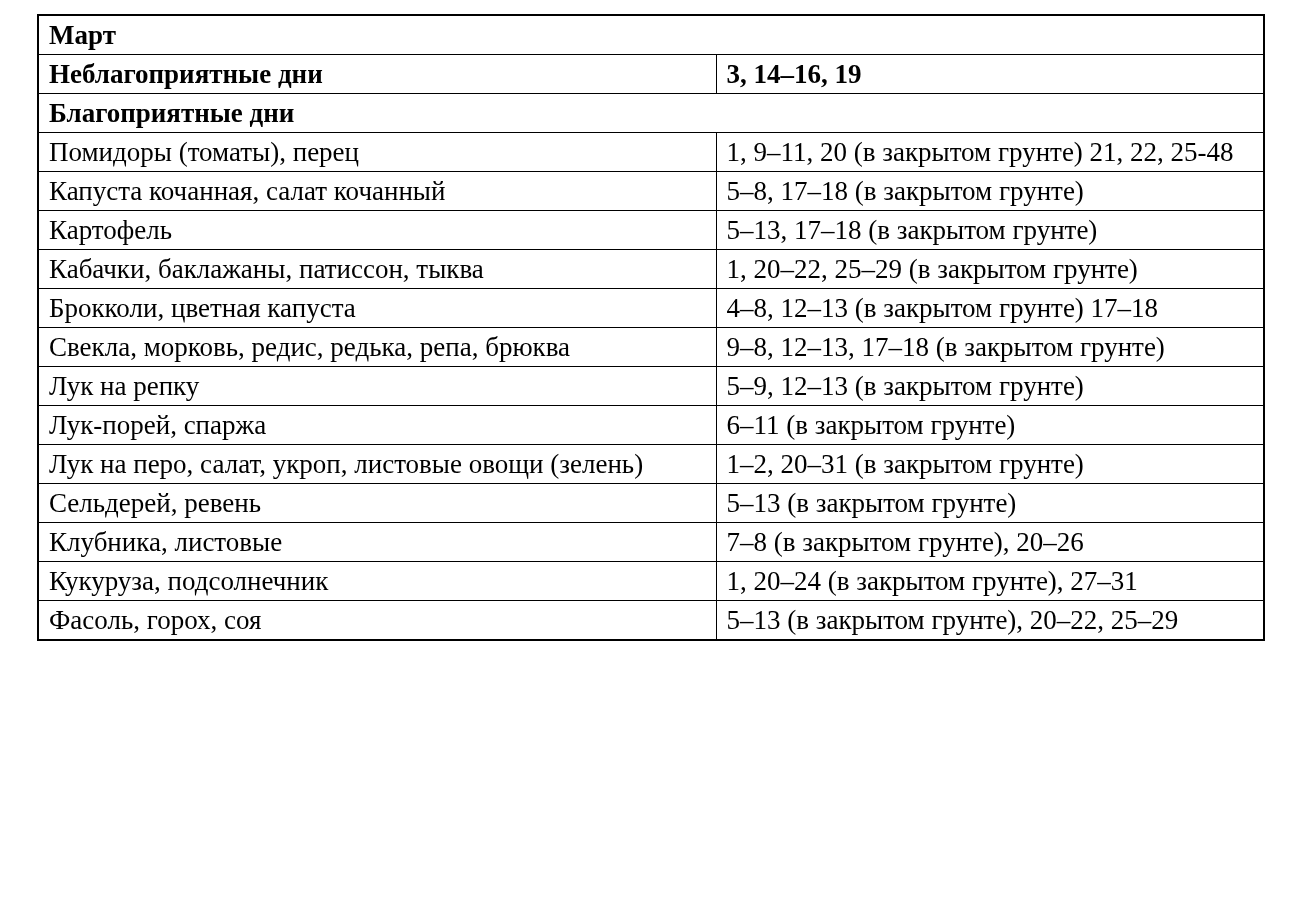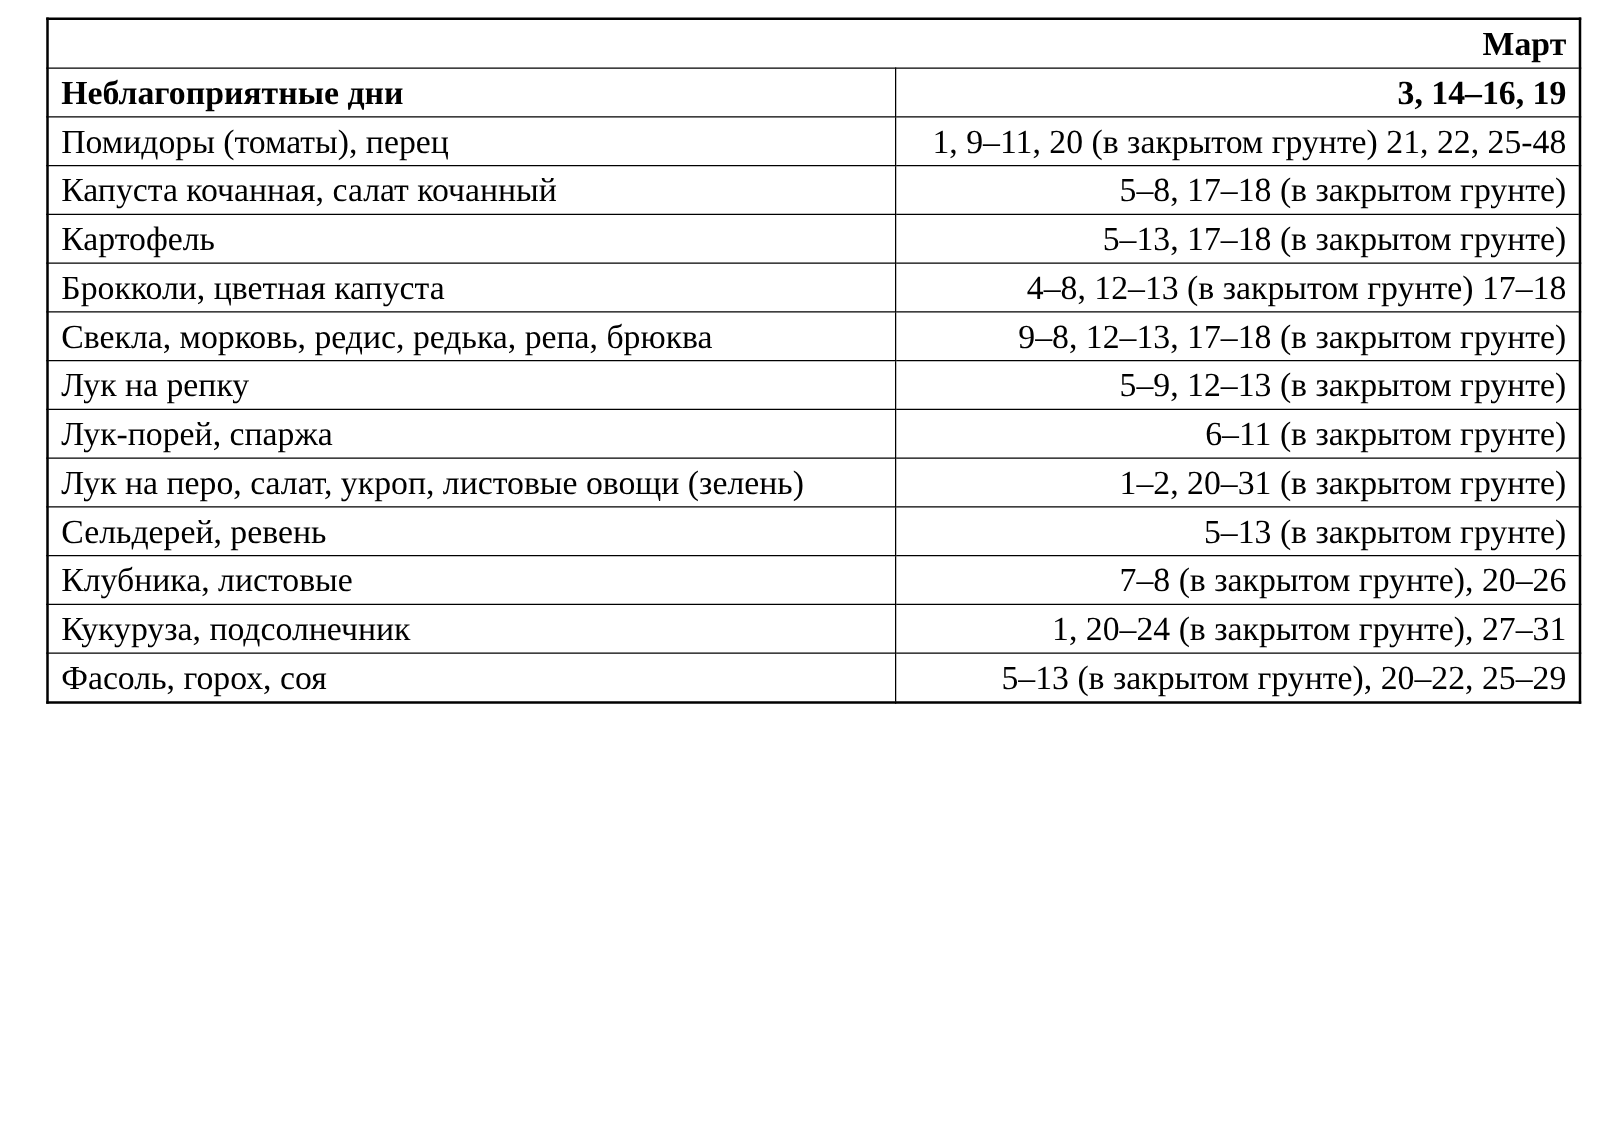--- a/index.html
+++ b/index.html
@@ -31,52 +31,59 @@
     line-height: 36px;
     padding: 1px 10px;
     vertical-align: top;
     overflow: hidden;
   }
   td.hdr {
     font-weight: bold;
     padding-top: 2px;
     padding-bottom: 2px;
   }
-  td.center { text-align: right; }
+  td.center { text-align: left; }
   td.left   { text-align: left; }
 </style>
 </head>
 <body>
 
 <div class="page">
   <table class="calendar">
     <colgroup>
       <col style="width:678px">
       <col style="width:548px">
     </colgroup>
     <tbody>
       <tr>
         <td colspan="2" class="hdr center">Март</td>
       </tr>
       <tr>
         <td class="hdr left">Неблагоприятные дни</td>
         <td class="hdr center">3, 14–16, 19</td>
       </tr>
+      <tr>
+        <td colspan="2" class="hdr center">Благоприятные дни</td>
+      </tr>
 
       <tr>
         <td class="left">Помидоры (томаты), перец</td>
         <td class="center">1, 9–11, 20 (в закрытом грунте) 21, 22, 25-48</td>
       </tr>
       <tr>
         <td class="left">Капуста кочанная, салат кочанный</td>
         <td class="center">5–8, 17–18 (в закрытом грунте)</td>
       </tr>
       <tr>
         <td class="left">Картофель</td>
         <td class="center">5–13, 17–18 (в закрытом грунте)</td>
+      </tr>
+      <tr>
+        <td class="left">Кабачки, баклажаны, патиссон, тыква</td>
+        <td class="center">1, 20–22, 25–29 (в закрытом грунте)</td>
       </tr>
       <tr>
         <td class="left">Брокколи, цветная капуста</td>
         <td class="center">4–8, 12–13 (в закрытом грунте) 17–18</td>
       </tr>
       <tr>
         <td class="left">Свекла, морковь, редис, редька, репа, брюква</td>
         <td class="center">9–8, 12–13, 17–18 (в закрытом грунте)</td>
       </tr>
       <tr>

